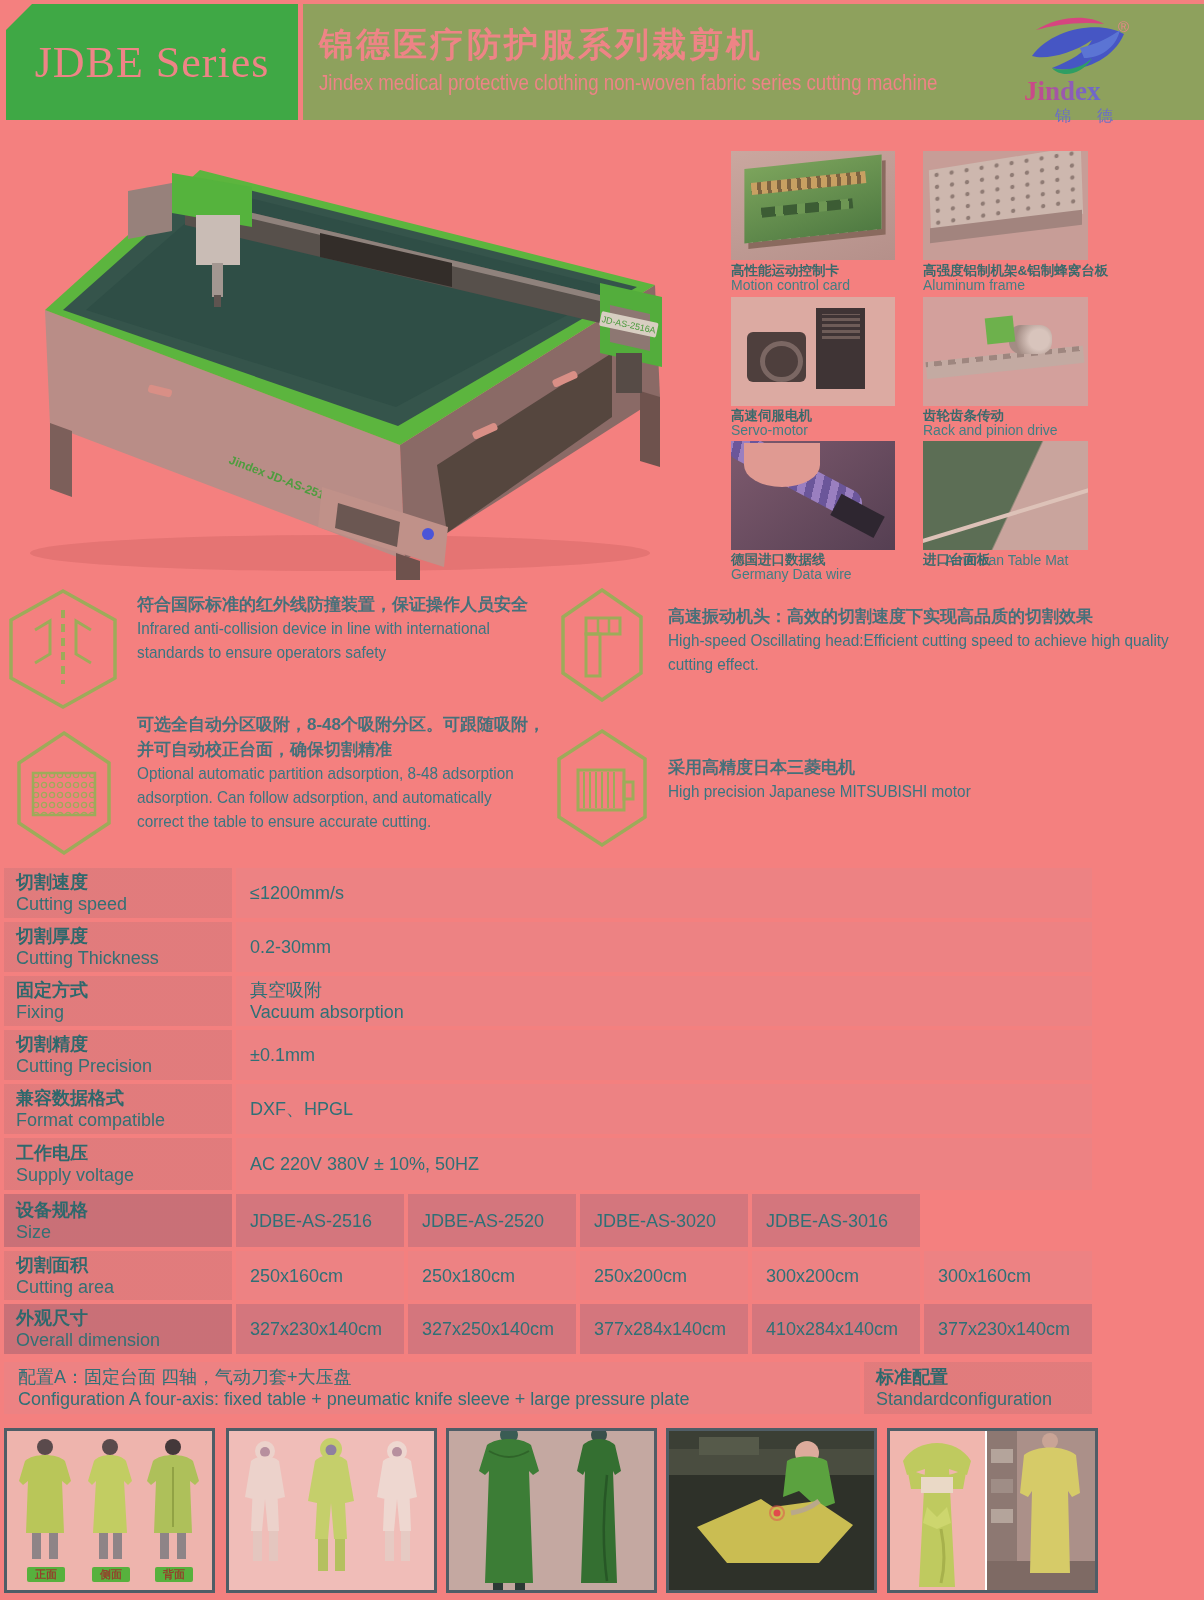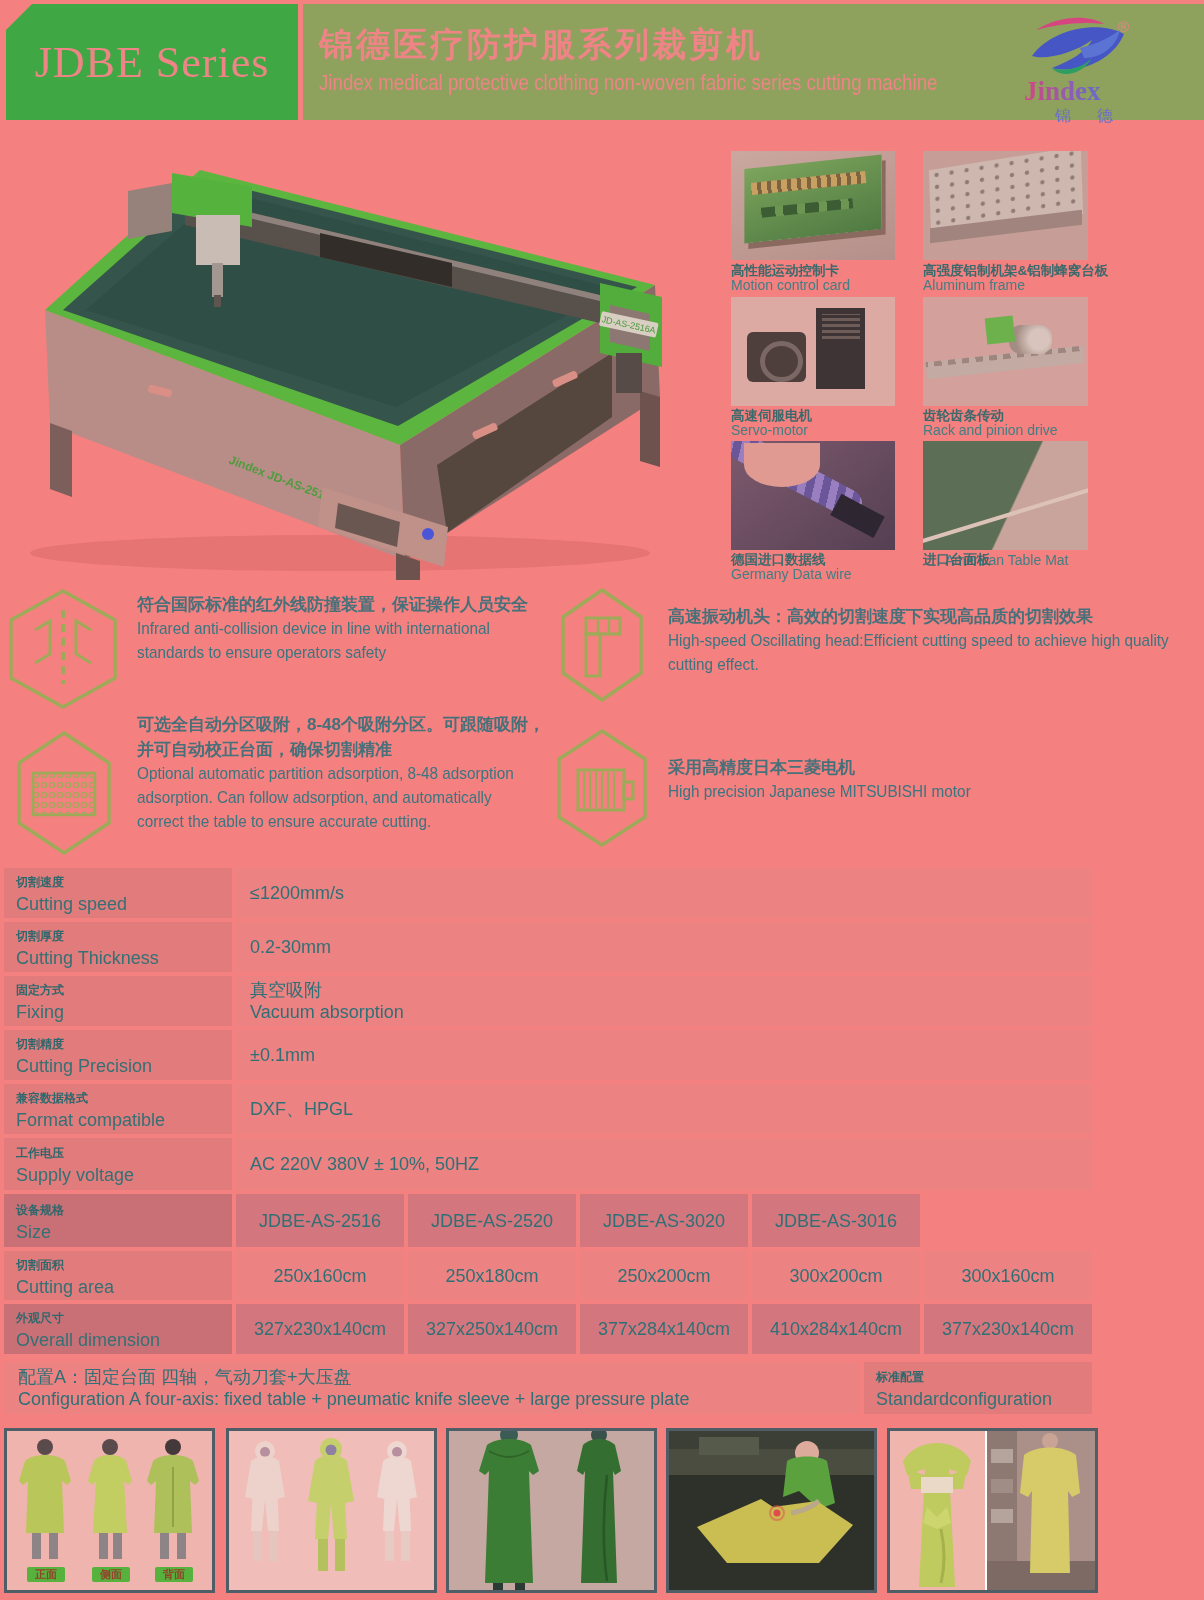--- a/index.html
+++ b/index.html
@@ -74,22 +74,22 @@
   .feat-text .cn{font-size:17px;color:#46707a;line-height:25px;font-weight:bold;}
   .feat-text .en{font-size:17px;color:#3a7581;line-height:24px;transform:scaleX(.9);transform-origin:left top;}
 
   
   .spec-row{position:absolute;left:4px;width:1088px;display:flex;gap:4px;}
   .spec-row .cell{display:flex;flex-direction:column;justify-content:center;}
   .spec-row.light .cell{background:#ed8283;}
   .spec-row.dark .cell{background:#d4767d;}
   .spec-row .cell.label{width:228px;padding-left:12px;background-image:linear-gradient(rgba(0,0,0,.05),rgba(0,0,0,.05));}
   .spec-row .cell.value{flex:1;padding-left:14px;}
-  .spec-row .cell.model{width:168px;padding-left:0;align-items:center;}
-  .lab-cn{font-size:12px;font-weight:bold;color:#2f686c;line-height:22px;}
+  .spec-row .cell.model{width:168px;padding-left:14px;}
+  .lab-cn{font-size:18px;font-weight:bold;color:#2f686c;line-height:22px;}
   .lab-en{font-size:18px;color:#347074;line-height:22px;}
   .val{font-size:18px;color:#2f7076;line-height:22px;}
 
   
   .shot{position:absolute;top:1428px;height:165px;width:211px;border:3px solid #4f5d66;background:#ffffff;overflow:hidden;}
 </style>
 </head>
 <body>
 
 <div id="page">

